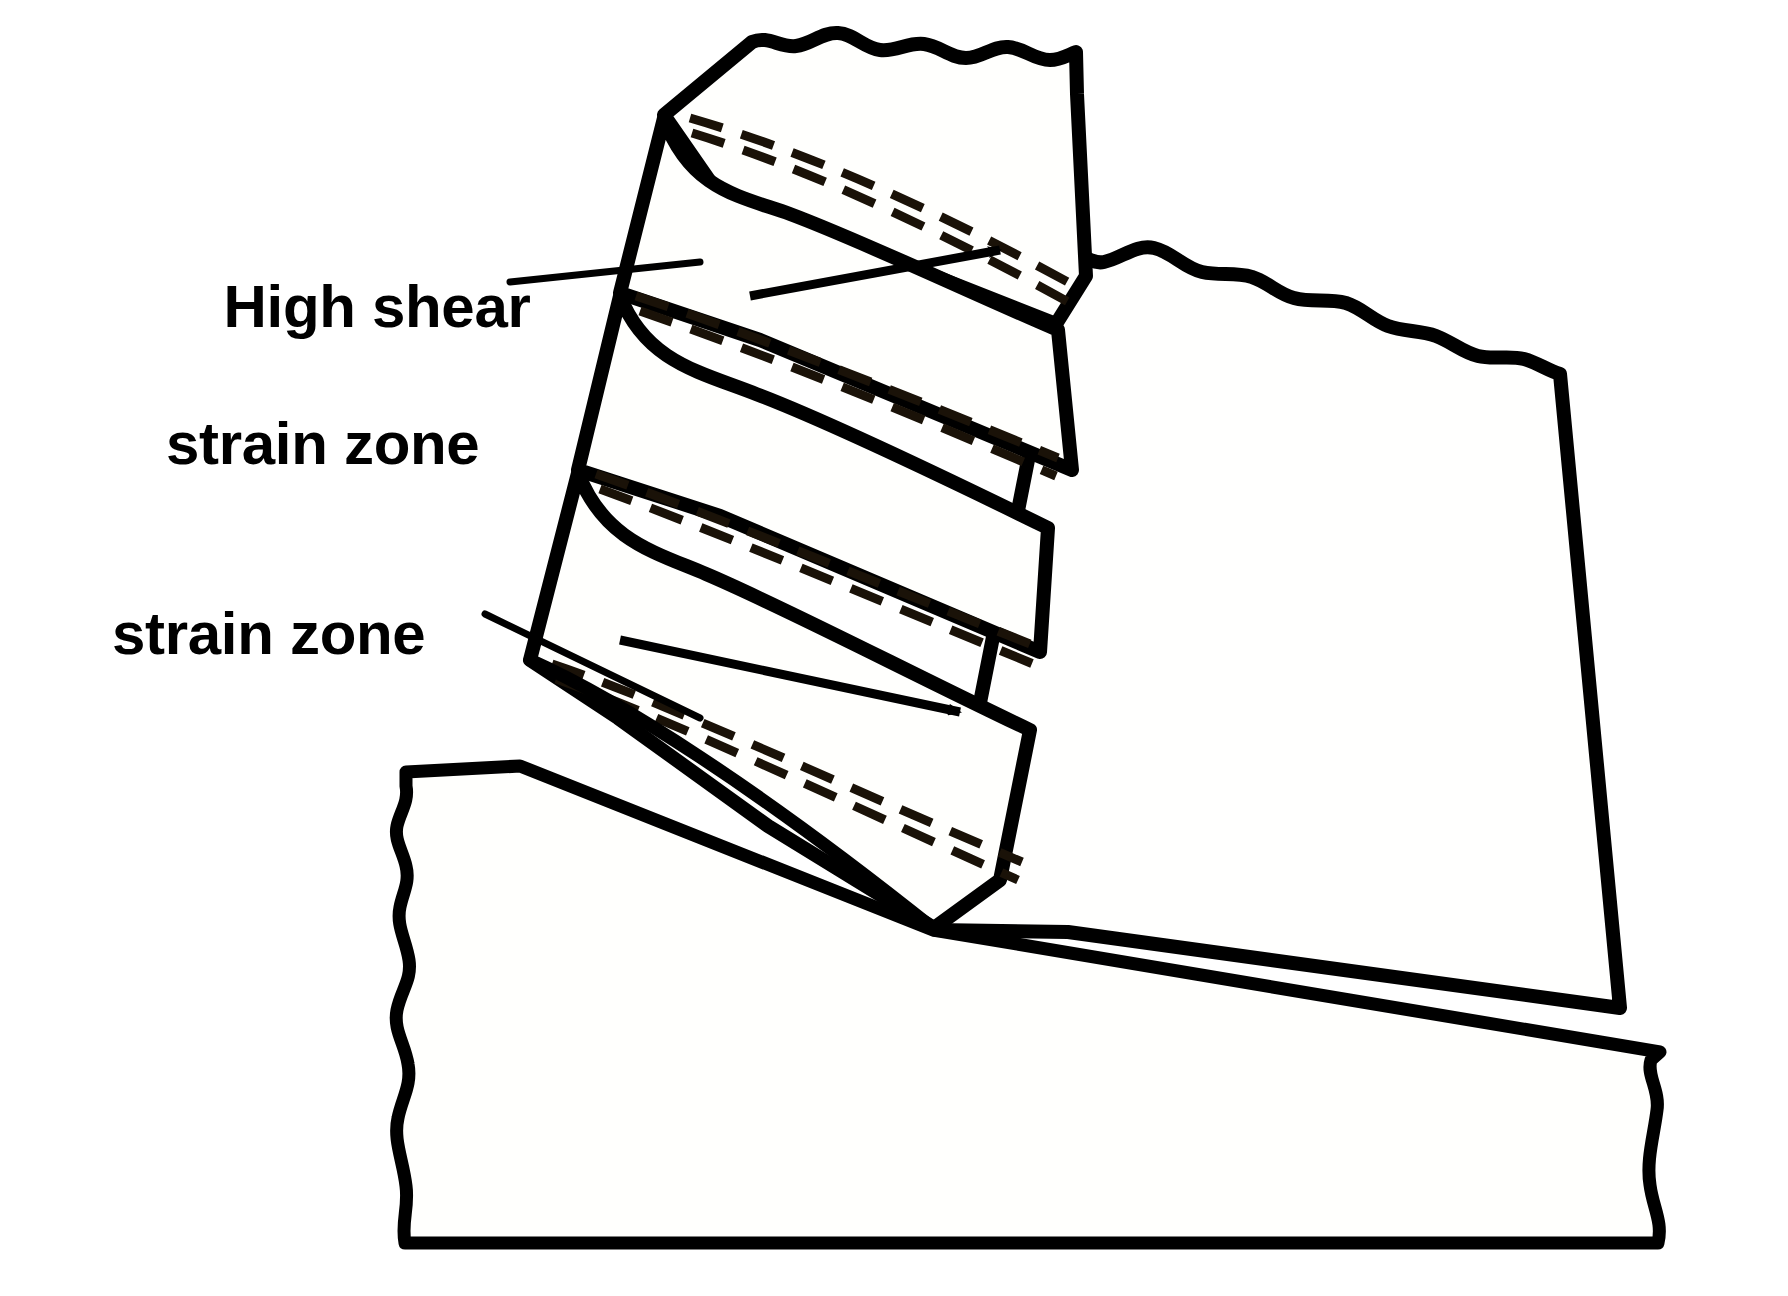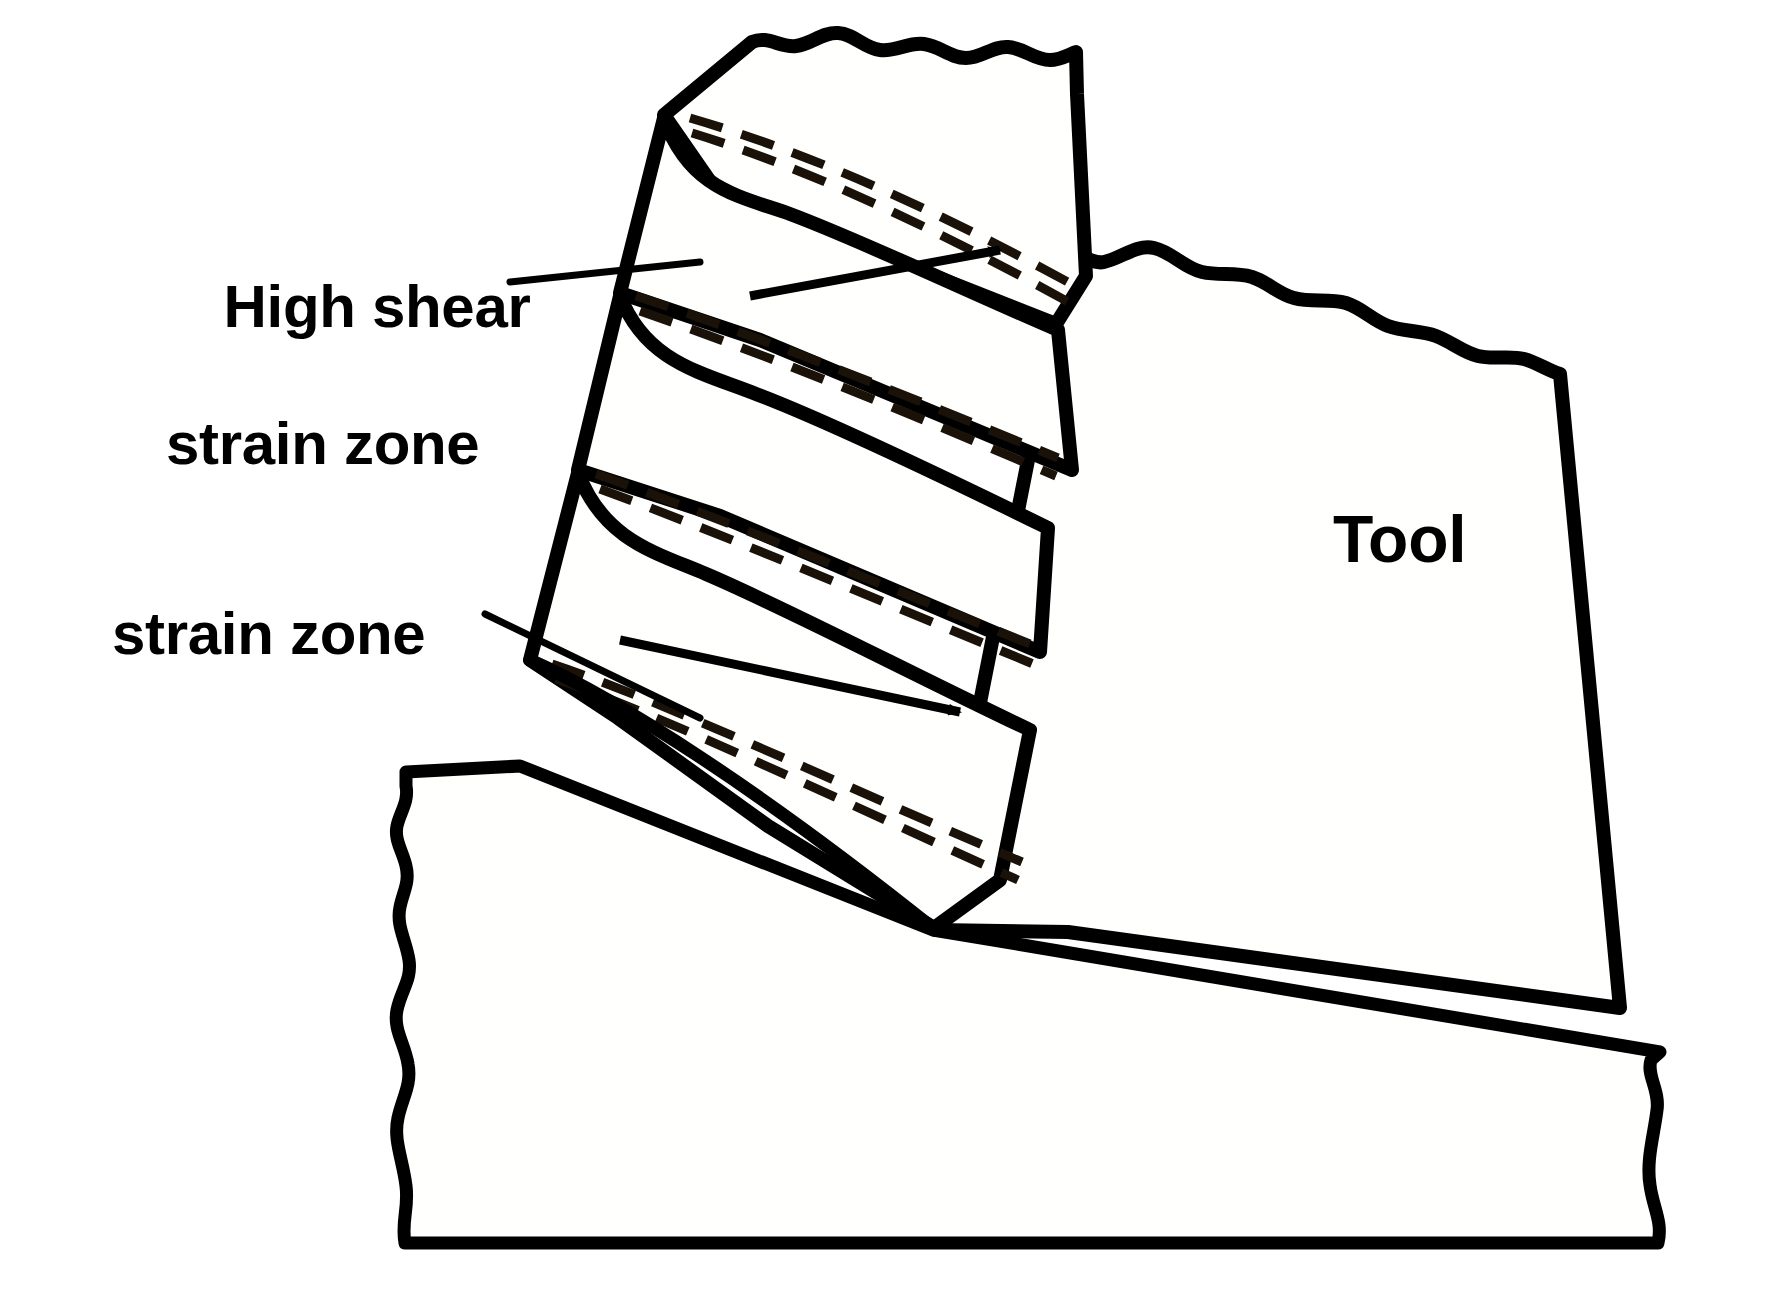--- a/index.html
+++ b/index.html
@@ -183,15 +183,14 @@
 
   <div class="lbl" id="label-high-shear">
     <span>High shear</span>
     <span class="ln2">strain zone</span>
   </div>
 
   <div class="lbl" id="label-low-shear">
     <span class="ln2">strain zone</span>
   </div>
 
-  <div class="lbl" id="label-tool">Tool</div>
 
 </div>
 
 </body></html>

